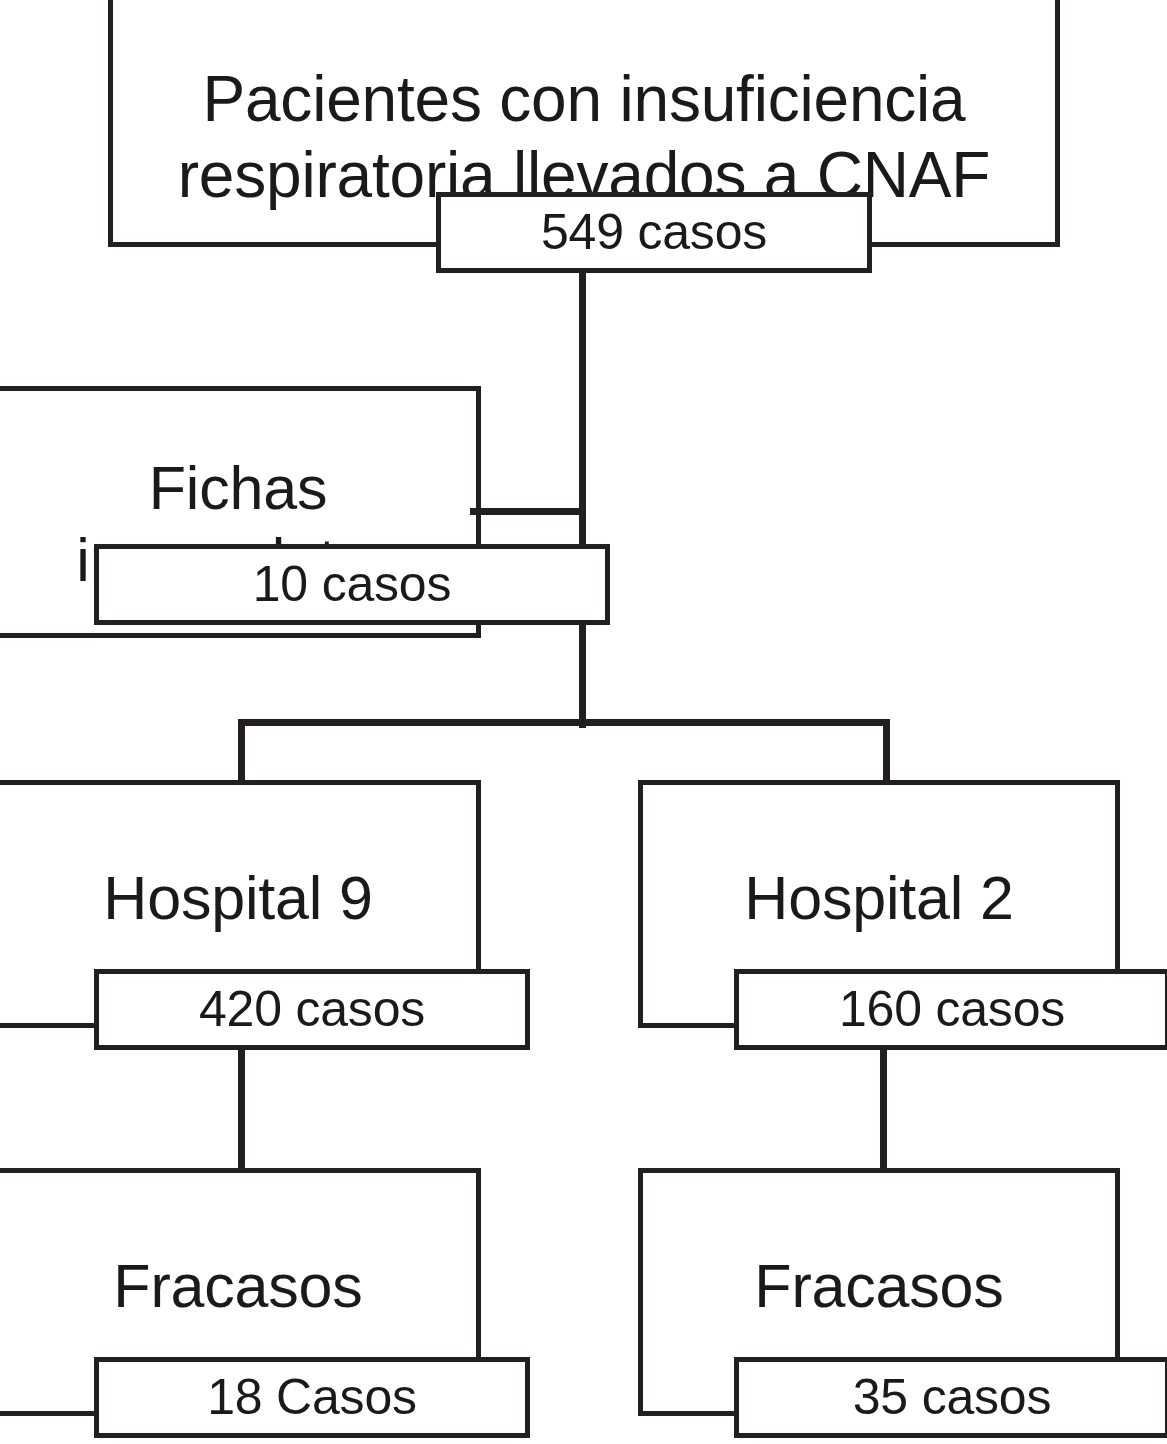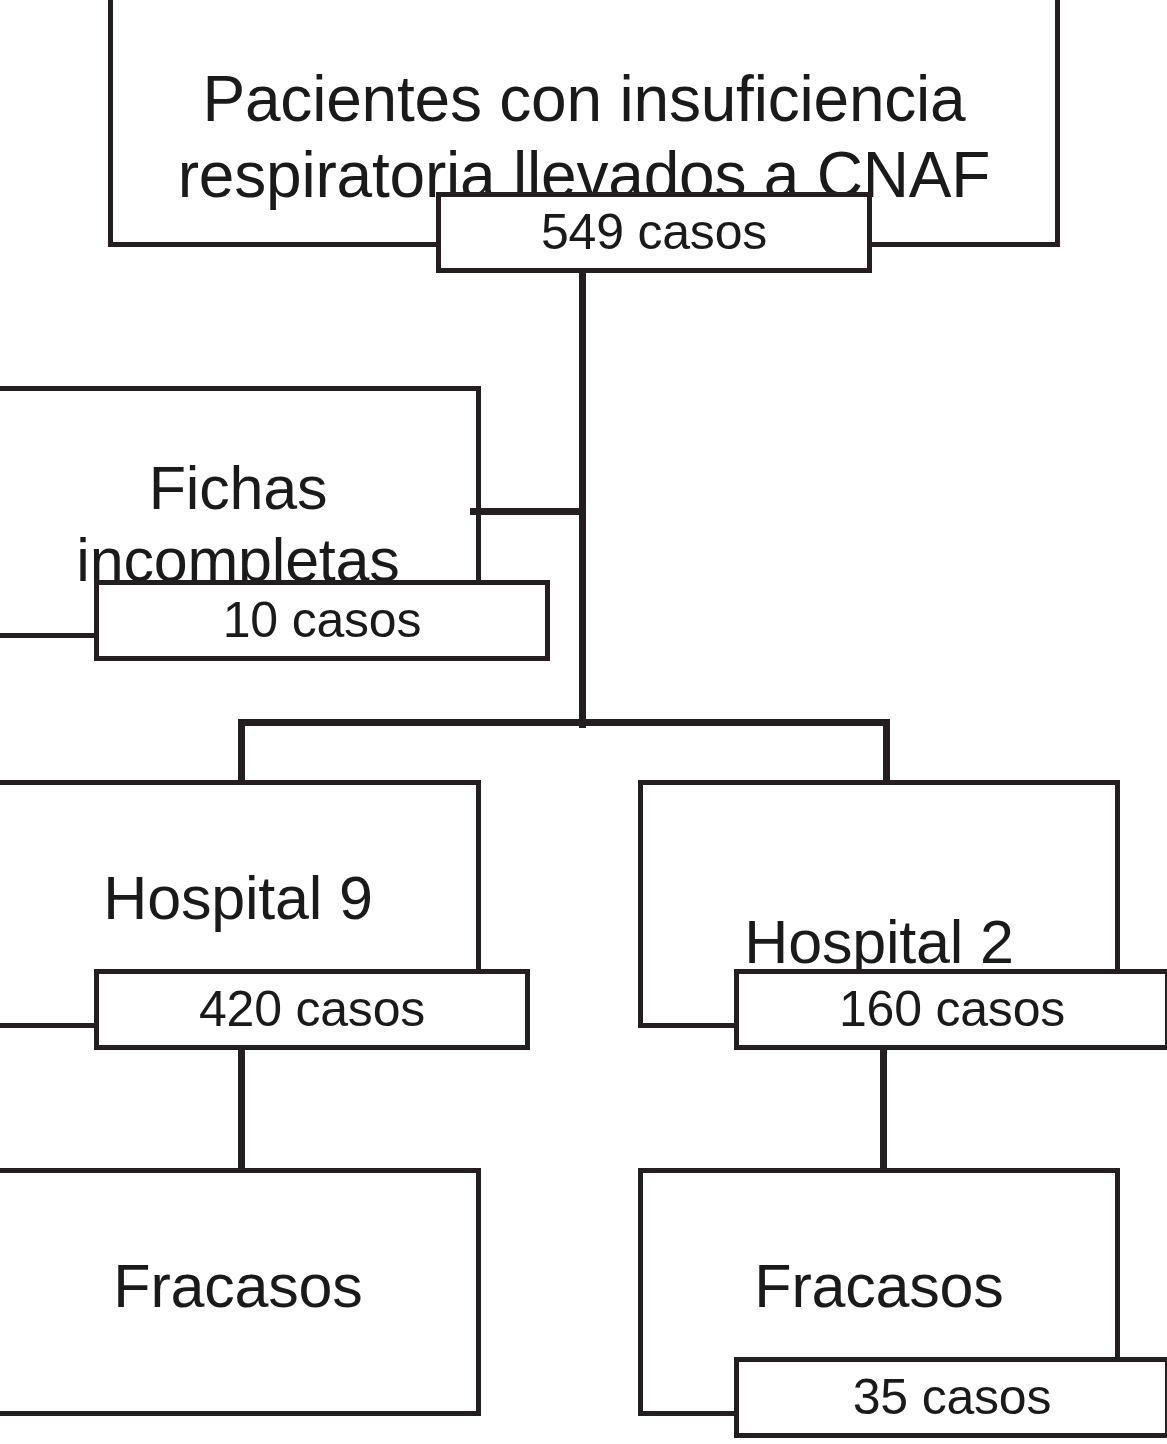--- a/index.html
+++ b/index.html
@@ -98,44 +98,47 @@
 
   <div class="node node-count" style="left:436px; top:192px; width:436px; height:81px;">
     <span class="label">549 casos</span>
   </div>
 
   <div class="node node-main align-upper" style="left:-5px; top:386px; width:486px; height:252px;">
     <span class="label">Fichas
 incompletas</span>
   </div>
 
-  <div class="node node-count" style="left:94px; top:580px; width:456px; height:81px;">
+  <div class="node node-count" style="left:94px; top:544px; width:516px; height:81px;">
     <span class="label">10 casos</span>
   </div>
 
   <div class="node node-main align-mid-up" style="left:-5px; top:780px; width:486px; height:248px;">
     <span class="label">Hospital 9</span>
   </div>
 
   <div class="node node-count" style="left:94px; top:969px; width:436px; height:81px;">
     <span class="label">420 casos</span>
   </div>
 
-  <div class="node node-main align-mid-up" style="left:638px; top:780px; width:482px; height:248px;align-items:center;">
+  <div class="node node-main align-mid-up" style="left:638px; top:780px; width:482px; height:248px;">
     <span class="label">Hospital 2</span>
   </div>
 
   <div class="node node-count" style="left:734px; top:969px; width:436px; height:81px;">
     <span class="label">160 casos</span>
   </div>
 
   <div class="node node-main align-mid-up" style="left:-5px; top:1168px; width:486px; height:248px;">
     <span class="label">Fracasos</span>
   </div>
 
+  <div class="node node-count" style="left:94px; top:1357px; width:436px; height:81px;">
+    <span class="label">18 Casos</span>
+  </div>
 
   <div class="node node-main align-mid-up" style="left:638px; top:1168px; width:482px; height:248px;">
     <span class="label">Fracasos</span>
   </div>
 
   <div class="node node-count" style="left:734px; top:1357px; width:436px; height:81px;">
     <span class="label">35 casos</span>
   </div>
 
 </div>

